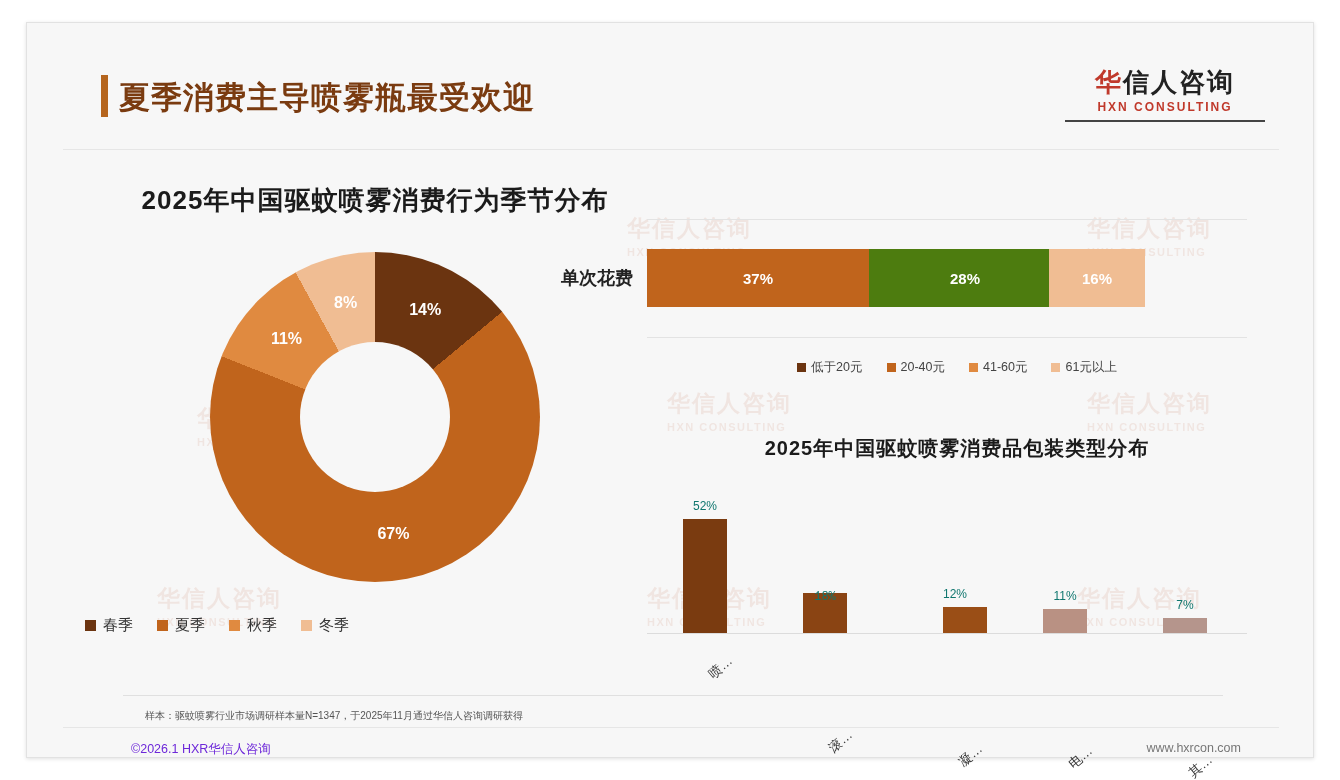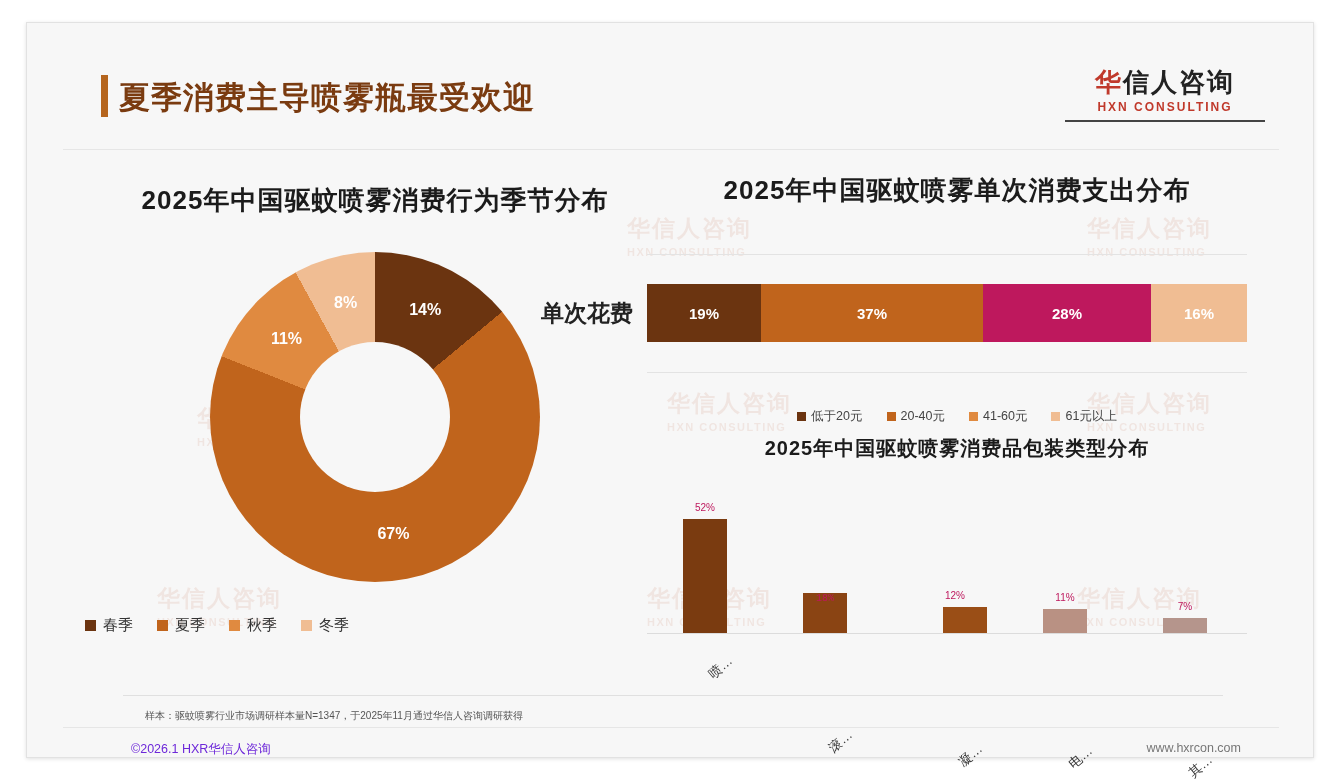--- a/index.html
+++ b/index.html
@@ -190,38 +190,38 @@
     display: flex;
   }
   .stack-row-label {
     position: absolute;
     left: -122px;
     top: 30px;
     width: 108px;
     height: 58px;
     line-height: 58px;
     text-align: right;
-    font-size: 23px;
+    font-size: 18px;
     font-weight: bold;
     color: #222222;
   }
   .stack-seg {
     display: flex;
     align-items: center;
     justify-content: center;
     font-size: 15px;
     font-weight: bold;
     color: #ffffff;
     height: 100%;
   }
   .legend-2 {
     display: flex;
     justify-content: center;
     gap: 24px;
-    margin-top: 34px;
+    margin-top: 20px;
   }
   .legend-2 .legend-item { font-size: 12.5px; color: #444; gap: 5px;}
   .legend-2 .swatch { width: 9px; height: 9px; }
   
   .panel-rb {
     position: absolute;
     left: 620px;
     top: 412px;
     width: 620px;
     height: 270px;
@@ -248,22 +248,22 @@
     text-align: center;
   }
   .col-bar {
     width: 44px;
     margin: 0 auto;
   }
   .col-value {
     position: absolute;
     left: 50%;
     transform: translateX(-50%);
-    font-size: 10px;
-    color: #be185d;
+    font-size: 12px;
+    color: #0f766e;
     white-space: nowrap;
   }
   .col-cat {
     position: absolute;
     top: 150px;
     left: 50%;
     font-size: 13px;
     color: #333333;
     white-space: nowrap;
     transform-origin: left top;
@@ -382,29 +382,27 @@
             <span>秋季</span>
           </div>
           <div class="legend-item">
             <span class="swatch" style="background: rgb(240, 189, 147);"></span>
             <span>冬季</span>
           </div>
         </div>
     </div>
 
     <div class="panel-rt">
-      <div class="chart-title">2025年中国驱蚊喷雾单次消费支出分布</div>
       <div class="stack-area">
         <div class="stack-axis-top"></div>
         <div class="stack-axis-bottom"></div>
         <div class="stack-row-label">单次花费</div>
         <div class="stack-row" id="stack-row">
-            <div class="stack-seg" style="background: rgb(107, 52, 16); width: 19%;">19%</div>
             <div class="stack-seg" style="background: rgb(192, 100, 28); width: 37%;">37%</div>
-            <div class="stack-seg" style="background: #be185d; width: 28%;">28%</div>
+            <div class="stack-seg" style="background: #4d7c0f; width: 28%; padding-left: 12px;">28%</div>
             <div class="stack-seg" style="background: rgb(240, 189, 147); width: 16%; color: rgb(255, 255, 255);">16%</div>
           </div>
       </div>
       <div class="legend-2" id="legend-spend">
           <div class="legend-item">
             <span class="swatch" style="background: rgb(107, 52, 16);"></span>
             <span>低于20元</span>
           </div>
           <div class="legend-item">
             <span class="swatch" style="background: rgb(192, 100, 28);"></span>

